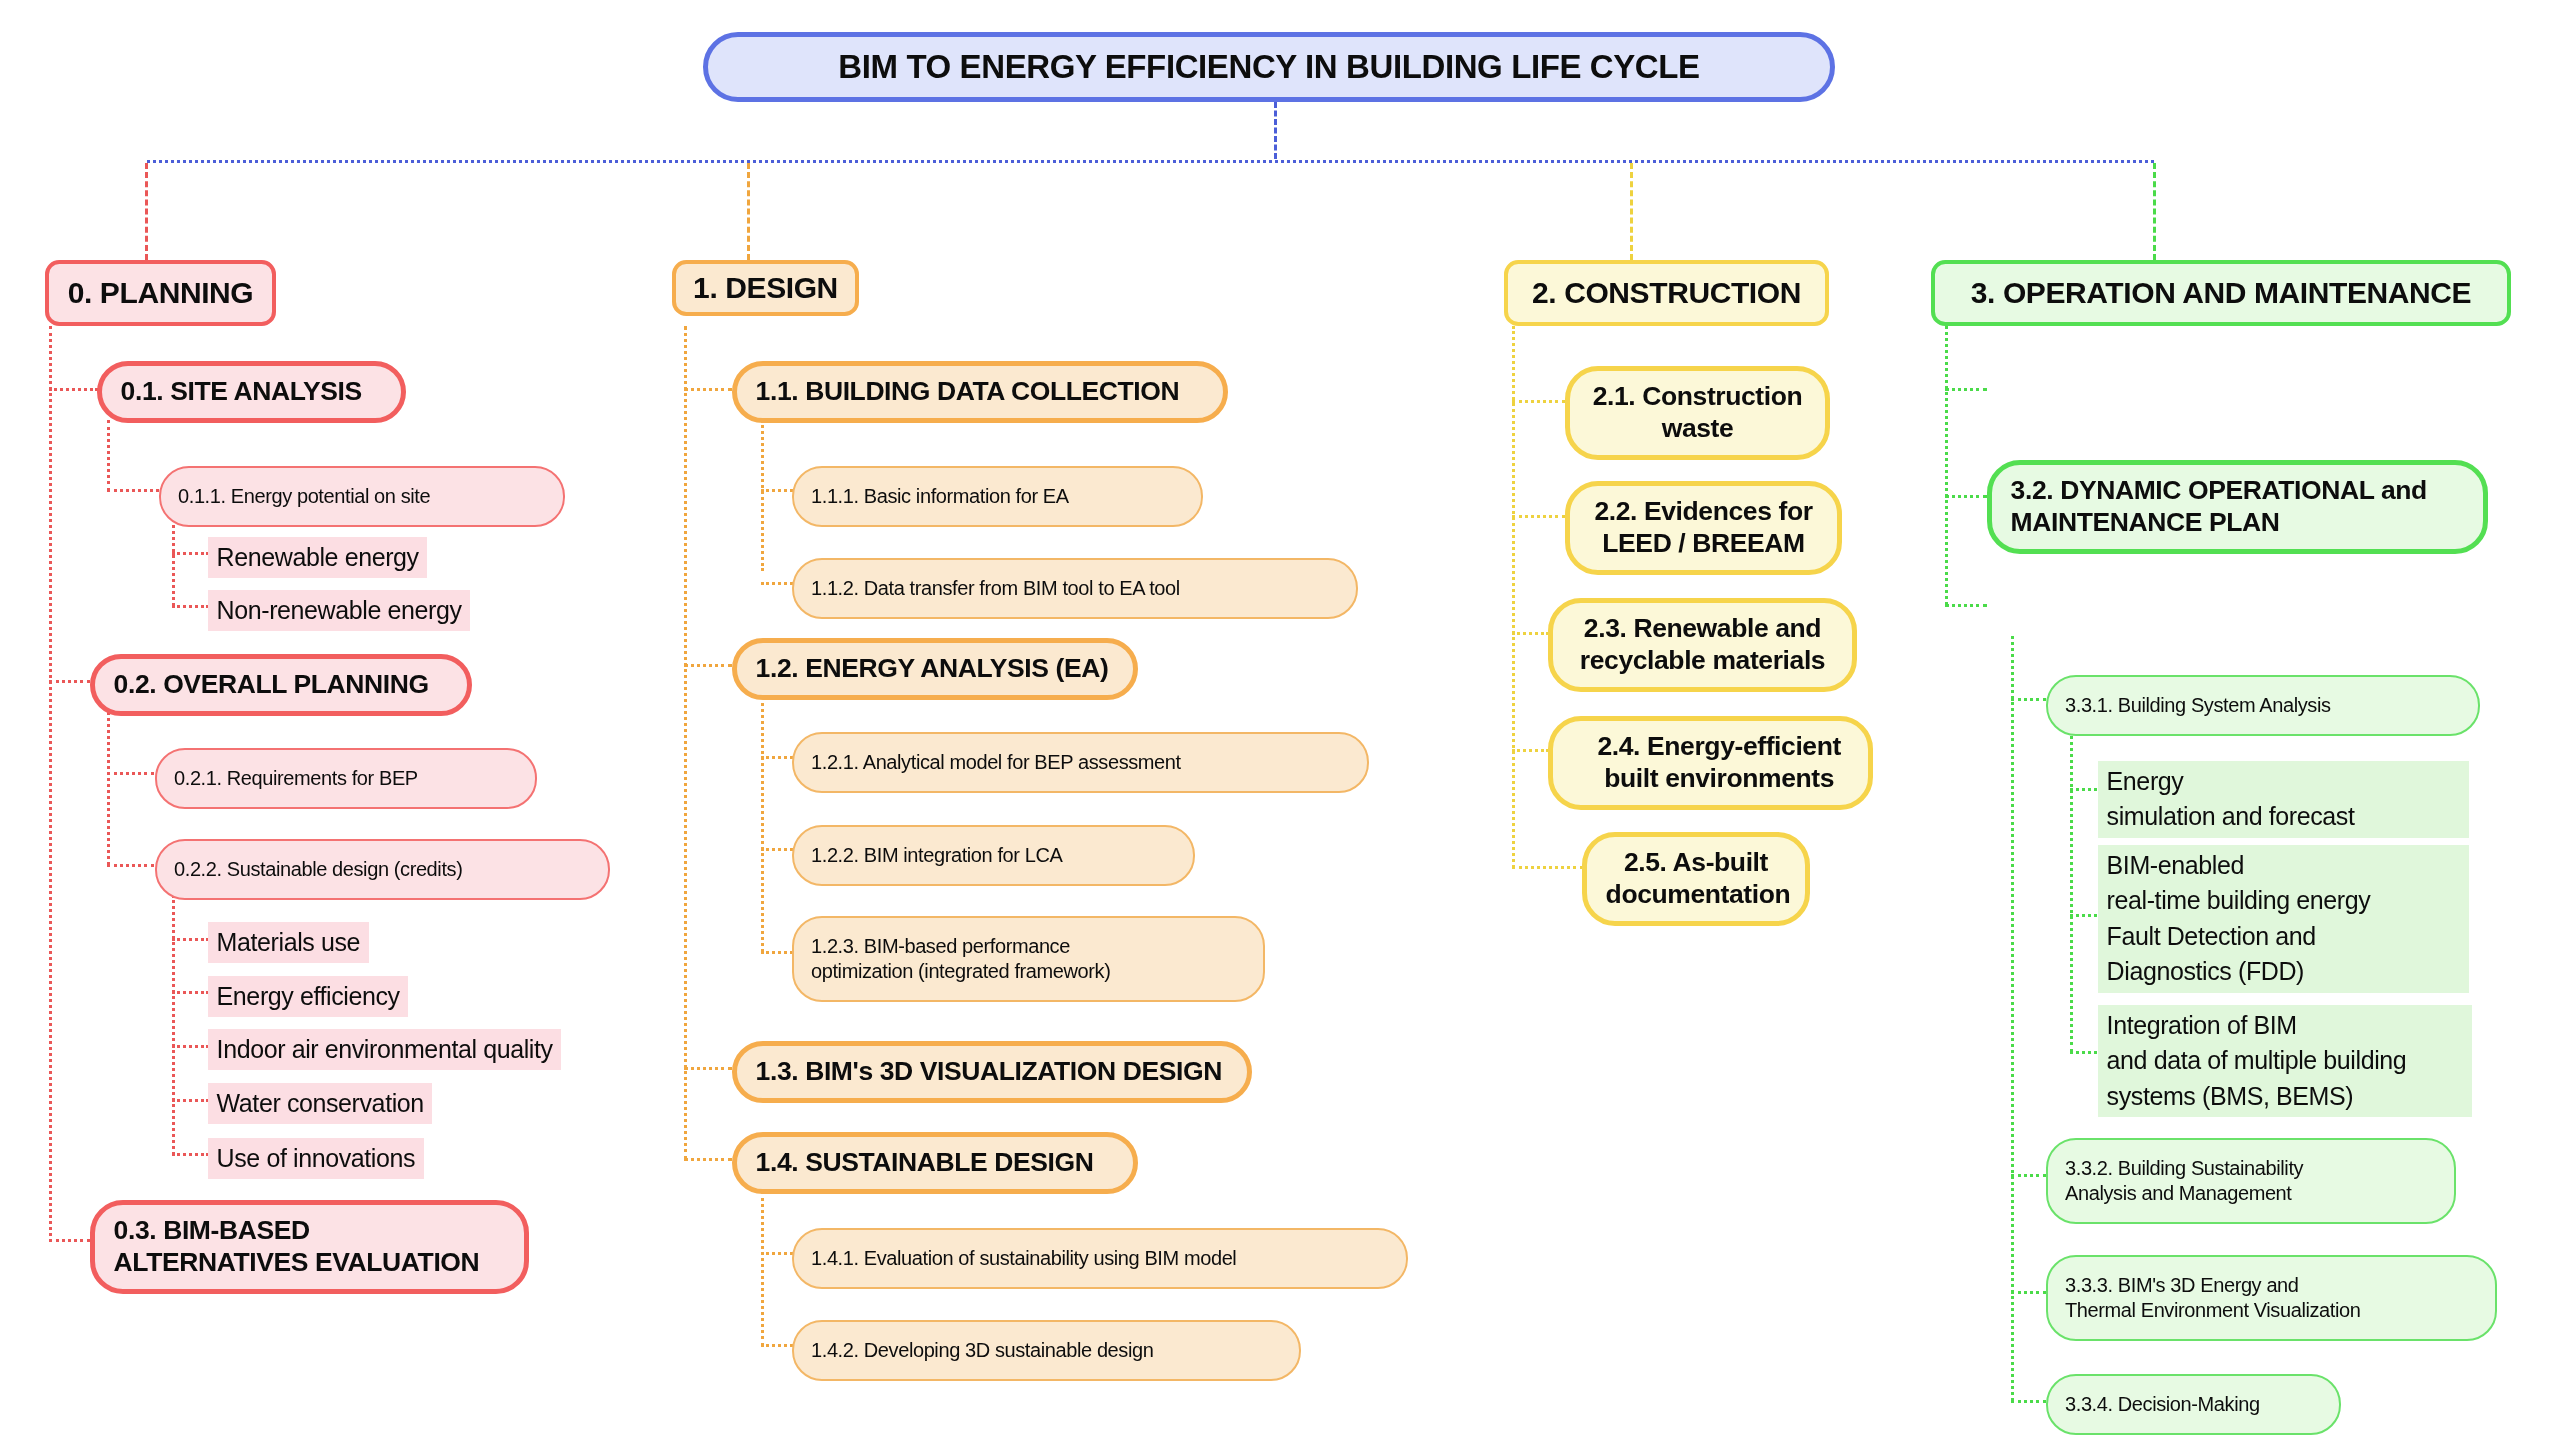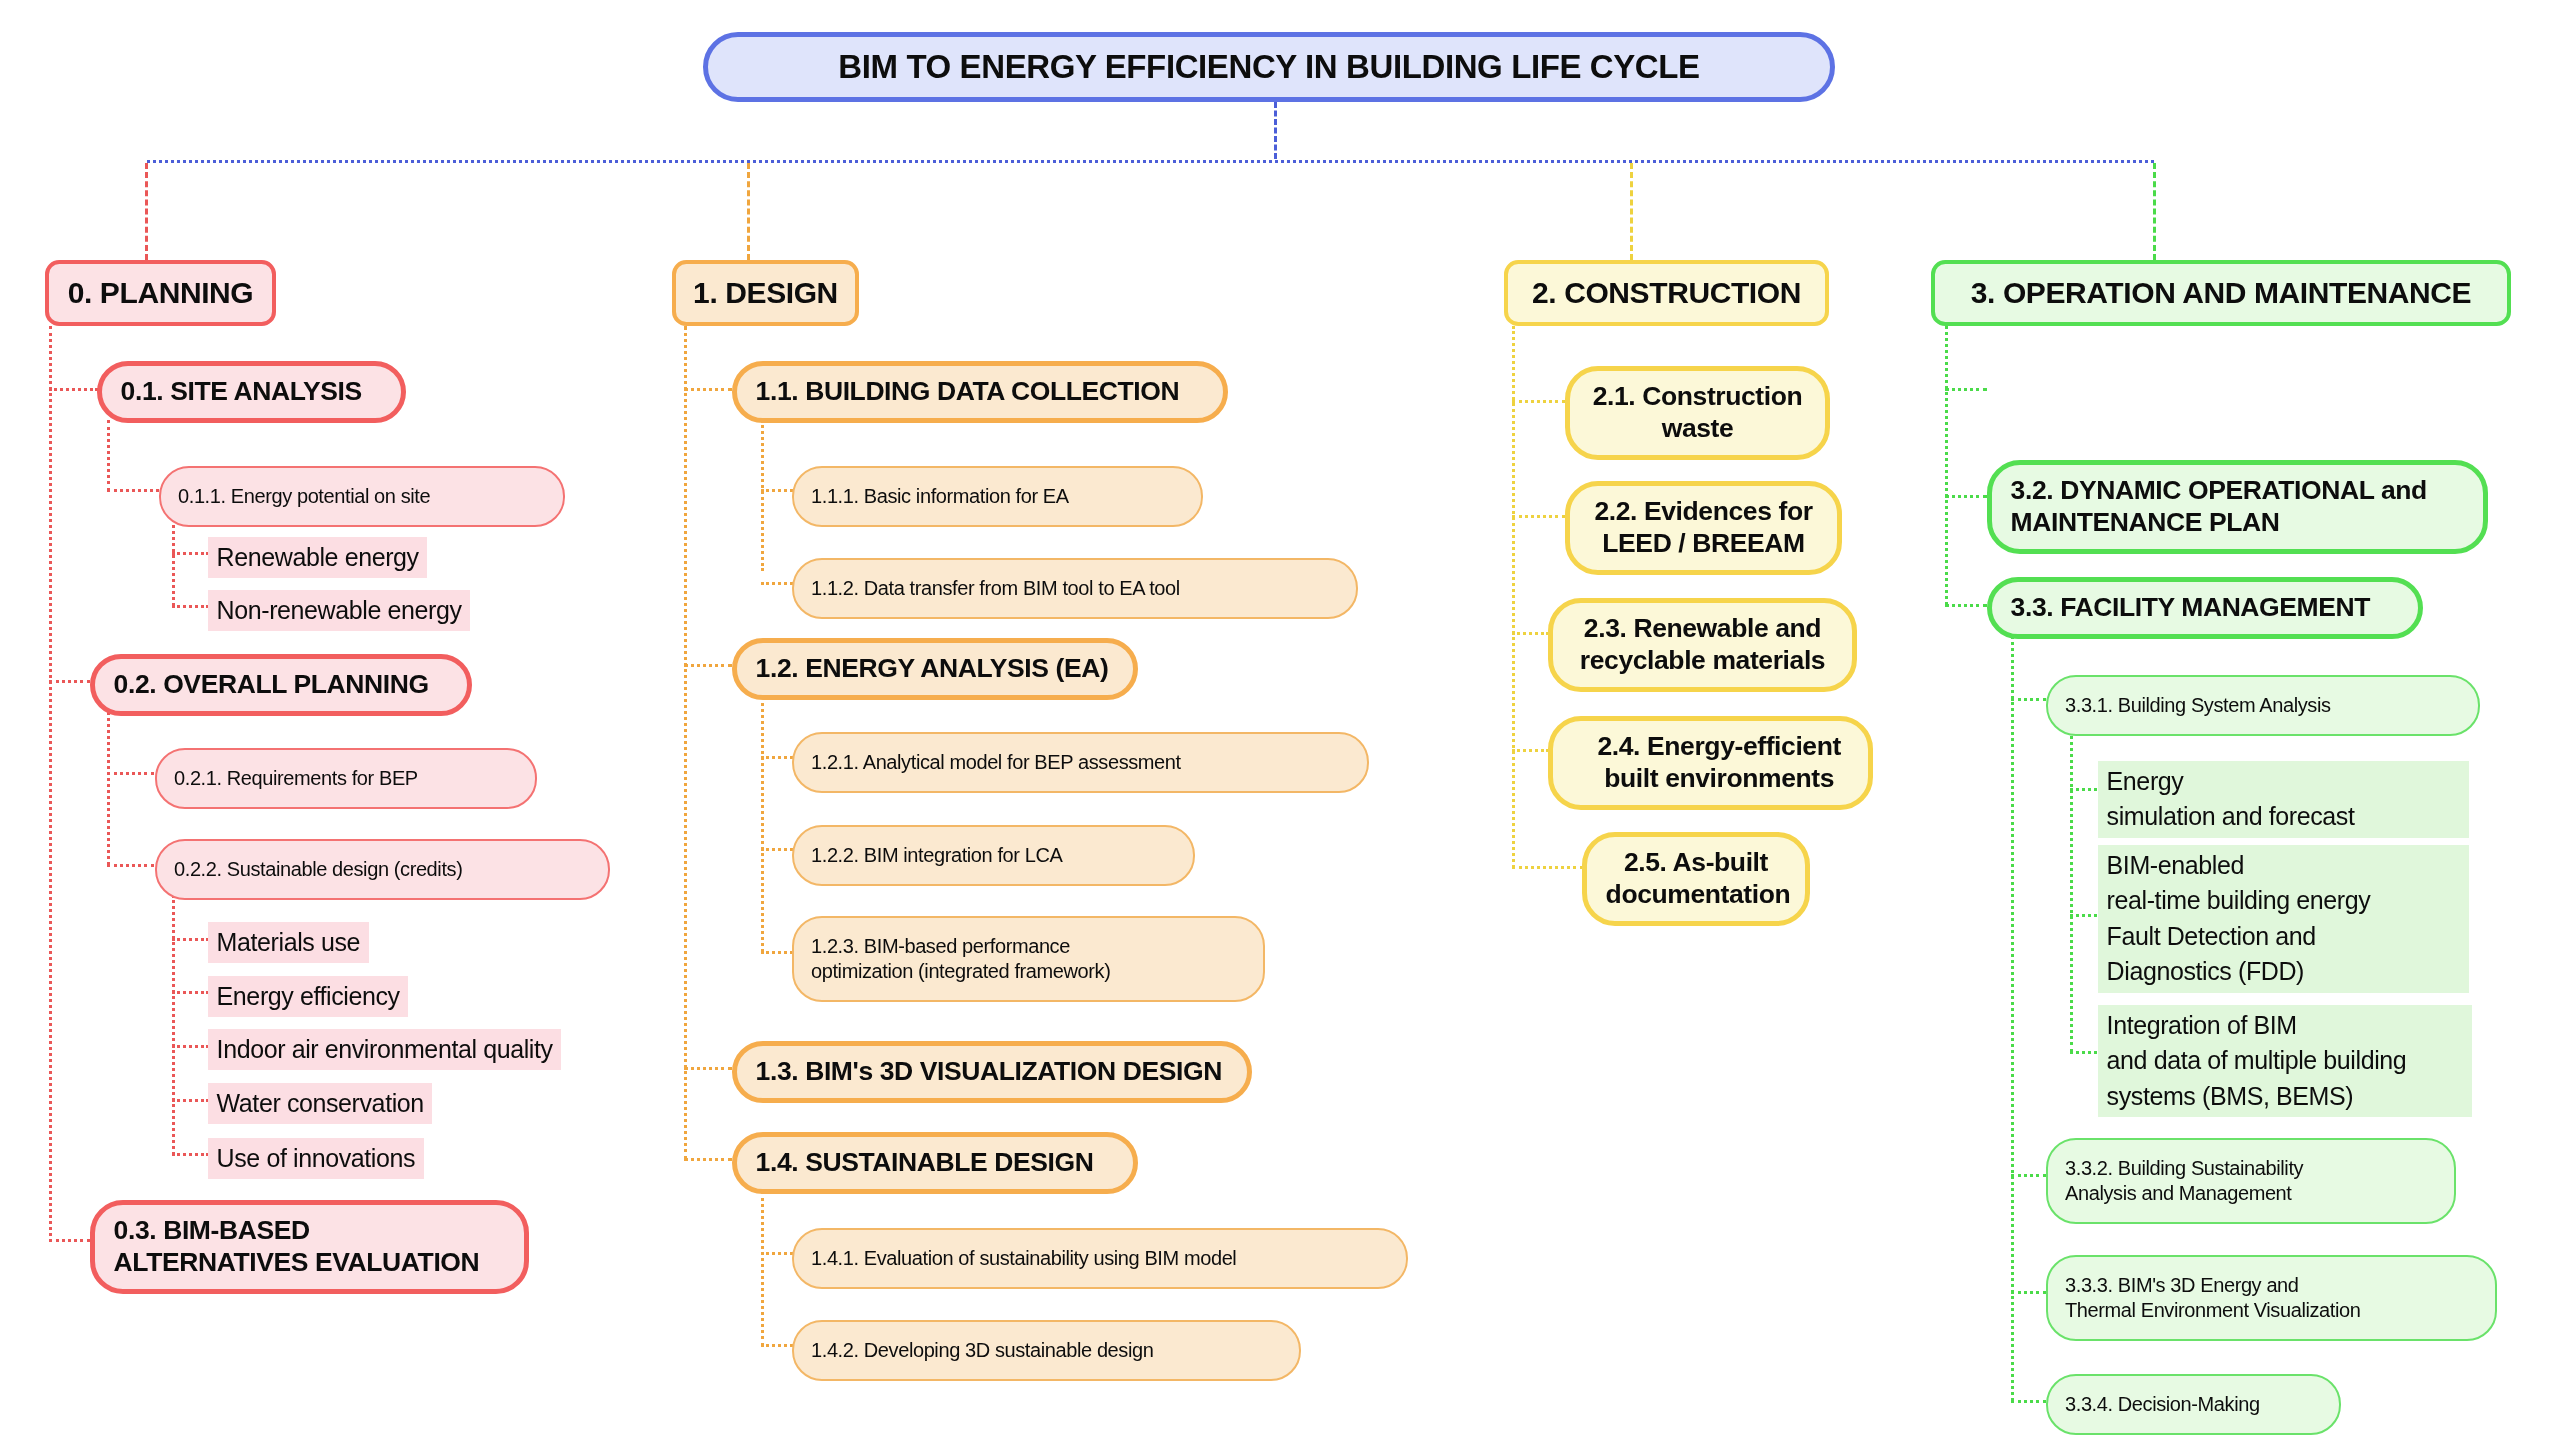--- a/index.html
+++ b/index.html
@@ -36,21 +36,21 @@
   .dash{border-left-style:dashed;}
   .cb{border-color:#4b5ed8;}
   .cr{border-color:#ea5757;}
   .co{border-color:#f0a63e;}
   .cy{border-color:#eed23f;}
   .cg{border-color:#4adb49;}
 
   
   #root{left:703px;top:32px;width:1132px;height:70px;}
   #p  {left:37px;  top:260px;width:231px;height:66px;margin-left:8px;}
-  #d  {left:672px; top:260px;width:187px;height:66px;}
+  #d  {left:672px; top:260px;width:187px;height:56px;}
   #c  {left:1504px;top:260px;width:325px;height:66px;}
   #m  {left:1931px;top:260px;width:580px;height:66px;}
 
   #p1 {left:97px;top:361px;width:309px;}
   #p11{left:159px;top:466px;width:406px;}
   #p11a{left:208px;top:537px;}
   #p11b{left:208px;top:590px;}
   #p2 {left:90px;top:654px;width:382px;}
   #p21{left:155px;top:748px;width:382px;}
   #p22{left:155px;top:839px;width:455px;}
@@ -198,21 +198,20 @@
   <div class="node l2 yellow center" id="c3">2.3. Renewable and
 recyclable materials</div>
   <div class="node l2 yellow center" id="c4">2.4. Energy-efficient
 built environments</div>
   <div class="node l2 yellow center" id="c5">2.5. As-built
 documentation</div>
 
   <div class="node l1 green" id="m">3. OPERATION AND MAINTENANCE</div>
   <div class="node l2 green" id="m2">3.2. DYNAMIC OPERATIONAL and
 MAINTENANCE PLAN</div>
-  <div class="node l2 green" id="m3">3.3. FACILITY MANAGEMENT</div>
   <div class="node l3 green" id="m31">3.3.1. Building System Analysis</div>
   <div class="node leaf green" id="m31a">Energy
 simulation and forecast</div>
   <div class="node leaf green" id="m31b">BIM-enabled
 real-time building energy
 Fault Detection and
 Diagnostics (FDD)</div>
   <div class="node leaf green" id="m31c">Integration of BIM
 and data of multiple building
 systems (BMS, BEMS)</div>

